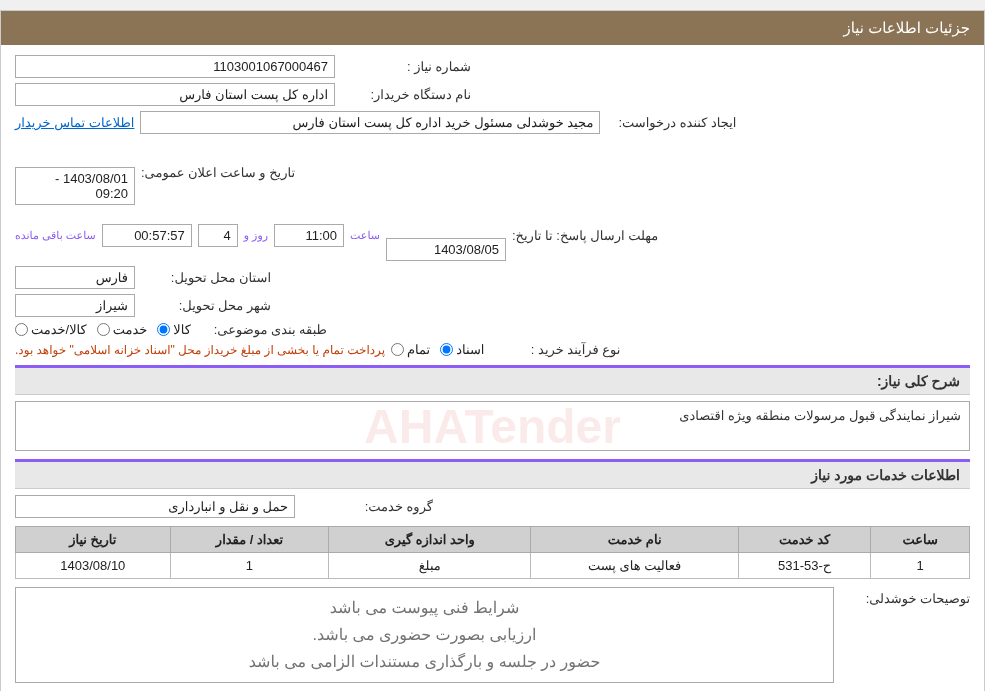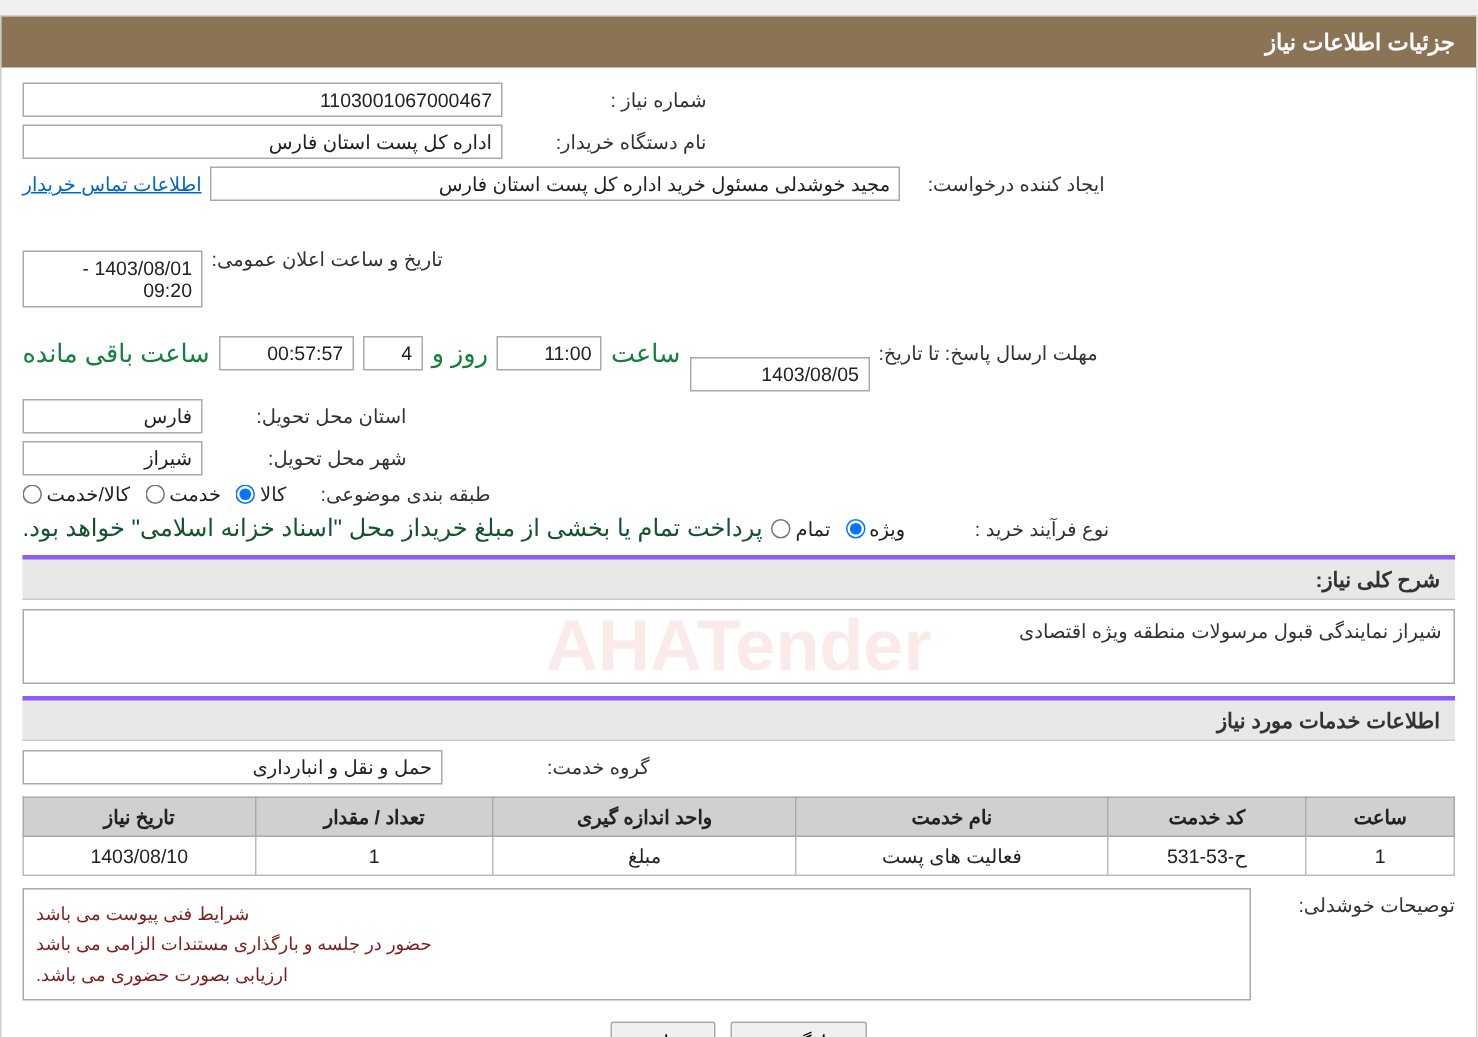--- a/index.html
+++ b/index.html
@@ -15,21 +15,21 @@
       margin: 10px auto;
       background: #fff;
       border: 1px solid #ccc;
     }
     .header-bar {
       background: #8B7355;
       color: #fff;
       text-align: right;
       padding: 8px 14px;
       font-size: 15px;
-      font-weight: bold;
+      font-weight: normal;
     }
     .content {
       padding: 10px 14px;
     }
     .form-row {
       display: flex;
       align-items: center;
       margin-bottom: 5px;
       gap: 6px;
       justify-content: flex-end;
@@ -117,23 +117,23 @@
       padding: 5px 8px;
       text-align: center;
     }
     .data-table tr:nth-child(even) td { background: #f7f7f7; }
 
     .buyer-notes-box {
       border: 1px solid #aaa;
       min-height: 70px;
       padding: 6px 8px;
       background: #fff;
-      text-align: left;
-      font-size: 12px;
-      color: #7f1d1d;
+      text-align: center;
+      font-size: 16px;
+      color: #737373;
       flex: 1;
       line-height: 1.7;
     }
     .buttons-row {
       display: flex;
       justify-content: center;
       gap: 10px;
       margin: 14px 0 10px 0;
     }
     .btn {
@@ -142,27 +142,27 @@
       padding: 5px 22px;
       font-size: 13px;
       font-family: Tahoma, Arial, sans-serif;
       cursor: pointer;
       border-radius: 2px;
     }
     .btn-print { background: #f0f0f0; }
     .btn-back { background: #f0f0f0; }
 
     .inline-label {
-      font-size: 17px;
-      color: #15803d;
+      font-size: 11px;
+      color: #8b5cf6;
       white-space: nowrap;
     }
     .procurement-text {
-      font-size: 16px;
-      color: #14532d;
+      font-size: 12px;
+      color: #c2410c;
     }
     .logo-watermark {
       position: absolute;
       top: 50%;
       left: 50%;
       transform: translate(-50%, -50%);
       opacity: 0.08;
       font-size: 48px;
       color: #c00;
       pointer-events: none;
@@ -249,21 +249,21 @@
     </div>
 
     <div class="form-row">
       <span class="form-label">نوع فرآیند خرید :</span>
       <div class="radio-group">
         <div class="radio-item">
           <span>تمام</span>
           <input type="radio" name="procurement" style="">
         </div>
         <div class="radio-item">
-          <span>ویژه</span>
+          <span>اسناد</span>
           <input type="radio" name="procurement" checked="" style="">
         </div>
       </div>
       <span class="procurement-text">پرداخت تمام یا بخشی از مبلغ خریداز محل "اسناد خزانه اسلامی" خواهد بود.</span>
     </div>
 
     <div class="section-title">شرح کلی نیاز:</div>
     <div style="margin-bottom:8px; position:relative;">
       <div class="watermark-box">
         <span>شیراز نمایندگی قبول مرسولات  منطقه ویژه اقتصادی</span>
@@ -300,22 +300,22 @@
               <td>1403/08/10</td>
             </tr>
           </tbody>
       </table>
     </div>
 
     <div class="form-row" style="align-items:flex-start; margin-top:8px;">
       <span class="form-label" style="padding-top:4px;">توصیحات خوشدلی:</span>
       <div class="buyer-notes-box" id="buyer-notes-content">
       <div>شرایط فنی پیوست می باشد</div>
+          <div>ارزیابی بصورت حضوری می باشد.</div>
           <div>حضور در جلسه و بارگذاری مستندات الزامی می باشد</div>
-          <div>ارزیابی بصورت حضوری می باشد.</div>
         </div>
     </div>
 
     <div class="buttons-row">
       <button class="btn btn-back">بازگشت</button>
       <button class="btn btn-print">چاپ</button>
     </div>
 
   </div>
 </div>

